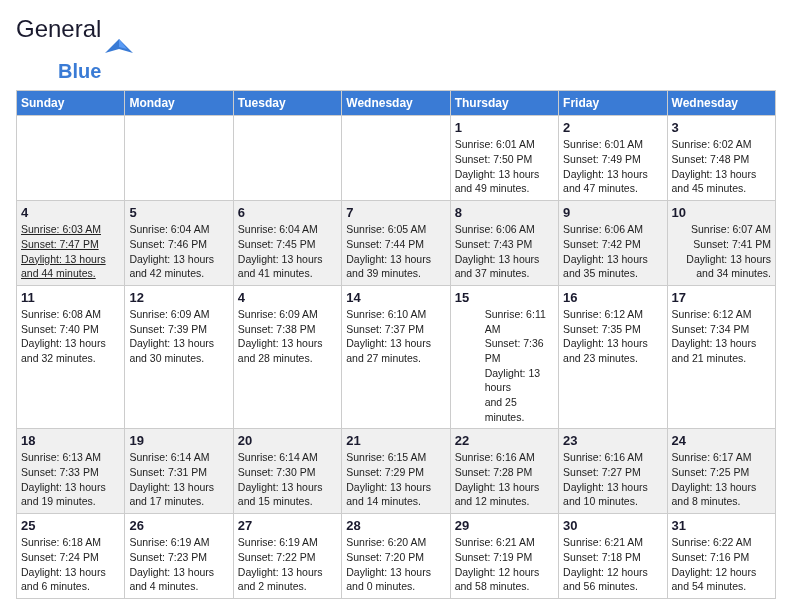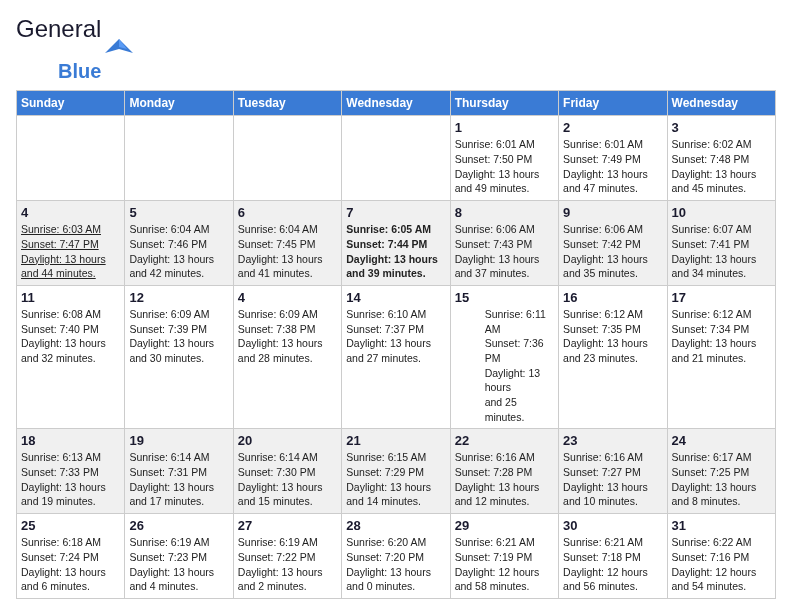--- a/index.html
+++ b/index.html
@@ -157,42 +157,42 @@
         </td>
         <td>
           <span class="day-num">6</span>
           <div class="day-info" style="white-space: pre-line;">Sunrise: 6:04 AM
 Sunset: 7:45 PM
 Daylight: 13 hours
 and 41 minutes.</div>
         </td>
         <td>
           <span class="day-num">7</span>
-          <div class="day-info" style="white-space: pre-line; font-weight: bold;">Sunrise: 6:05 AM
+          <div class="day-info" style="white-space: pre-line;">Sunrise: 6:05 AM
 Sunset: 7:44 PM
 Daylight: 13 hours
 and 39 minutes.</div>
         </td>
         <td>
           <span class="day-num">8</span>
           <div class="day-info" style="white-space: pre-line;">Sunrise: 6:06 AM
 Sunset: 7:43 PM
 Daylight: 13 hours
 and 37 minutes.</div>
         </td>
         <td>
           <span class="day-num">9</span>
           <div class="day-info" style="white-space: pre-line;">Sunrise: 6:06 AM
 Sunset: 7:42 PM
 Daylight: 13 hours
 and 35 minutes.</div>
         </td>
         <td>
           <span class="day-num">10</span>
-          <div class="day-info" style="white-space: pre-line;">Sunrise: 6:07 AM
+          <div class="day-info" style="white-space: pre-line; text-align: right;">Sunrise: 6:07 AM
 Sunset: 7:41 PM
 Daylight: 13 hours
 and 34 minutes.</div>
         </td>
       </tr>
       <tr>
         <td>
           <span class="day-num">11</span>
           <div class="day-info" style="white-space: pre-line;">Sunrise: 6:08 AM
 Sunset: 7:40 PM

